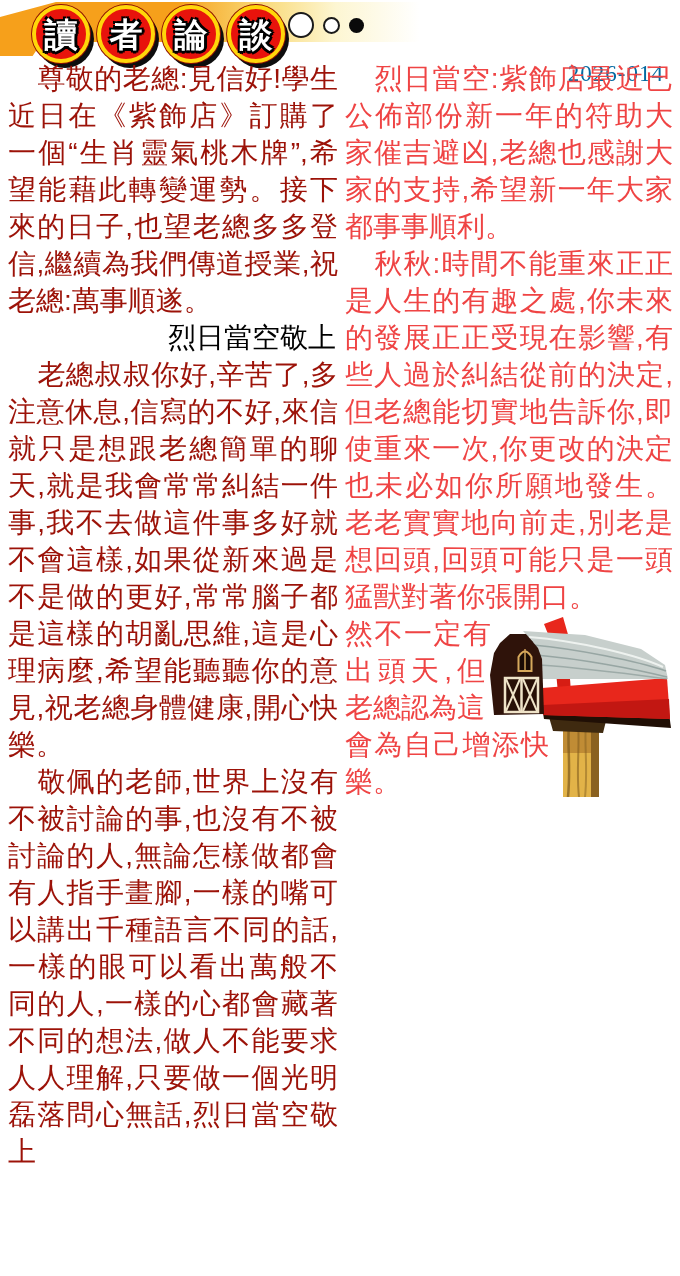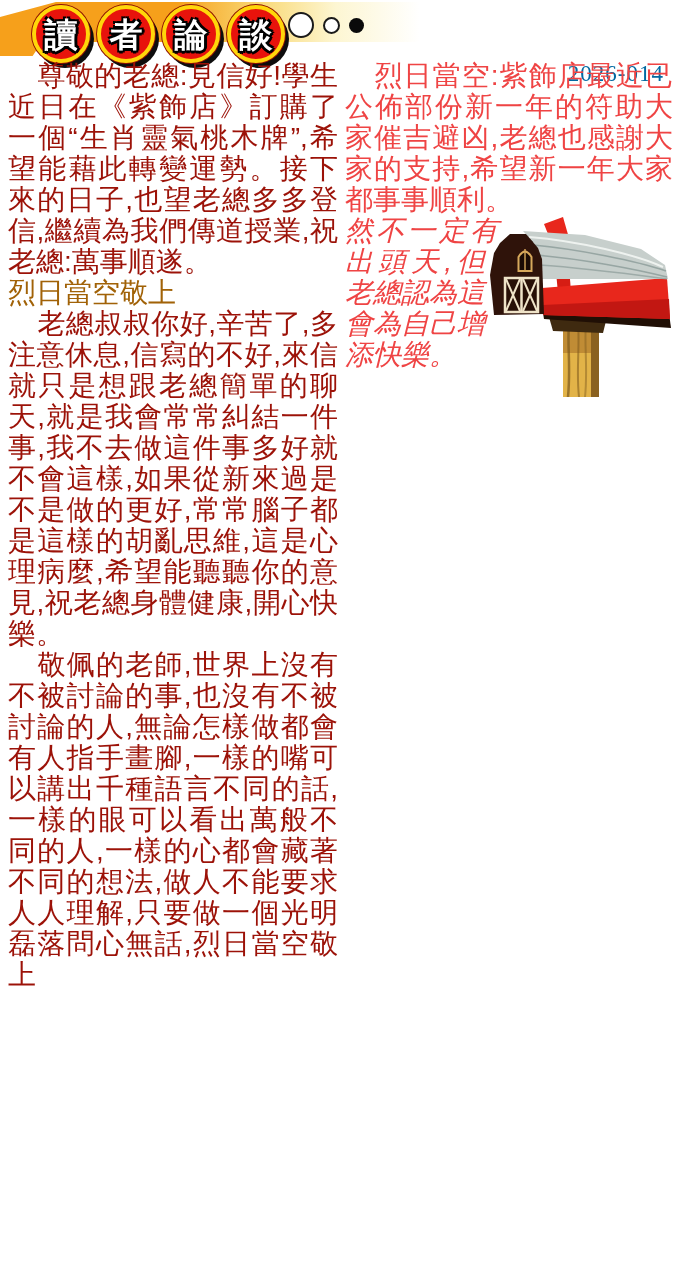--- a/index.html
+++ b/index.html
@@ -27,38 +27,38 @@
   .dots{position:absolute;left:288px;top:12px;display:flex;align-items:center;gap:9px;}
   .dot-lg{width:22px;height:22px;border:2px solid #1a1a1a;border-radius:50%;background:#fff;}
   .dot-sm{width:13px;height:13px;border:2px solid #1a1a1a;border-radius:50%;background:#fff;}
   .dot-fill{width:15px;height:15px;border-radius:50%;background:#0a0a0a;}
   .issue{
     position:absolute;top:13px;right:16px;color:#0369a1;
     font-family:"Liberation Serif",serif;font-size:23px;letter-spacing:1px;margin-top:48px;
   }
   
   .col{
-    position:absolute;top:60px;font-size:28px;line-height:31px;
+    position:absolute;top:60px;font-size:28px;line-height:37px;
     text-align:justify;text-justify:inter-character;word-break:break-all;
   }
   .col-left{left:8px;width:330px;}
   .col-right{left:345px;width:328px;}
   .col p{margin:0;}
   .letter{color:#9c1208;}
   .reply{color:#ef4444;}
   .indent{text-indent:1.05em;}
-  .sig{color:#a16207;text-align:left;padding-right:14px;}
+  .sig{color:#000000;text-align:right;padding-right:14px;}
   .sig-r{color:#9c1208;text-align:right;padding-right:20px;}
   .mt-a{margin-top:50px;} 
   .mt-b{margin-top:70px;}
   .mt-c{margin-top:34px;} 
   .mt-d{margin-top:40px;}
   .mt-e{margin-top:44px;}
   
-  .wrap-block{overflow:hidden;font-style:italic;}
+  .wrap-block{overflow:hidden;}
   .mailbox-float{
     float:right;width:186px;height:182px;margin-left:2px;
     shape-outside:polygon(30% 0%,100% 0%,100% 100%,38% 100%,36% 56%,0% 52%,0% 26%);
     shape-margin:4px;
   }
   .mailbox-float svg{display:block;width:186px;height:182px;}
 </style>
 </head>
 <body>
 
@@ -95,20 +95,21 @@
 
     <p class="letter indent mt-a">老總叔叔你好,辛苦了,多注意休息,信寫的不好,來信就只是想跟老總簡單的聊天,就是我會常常糾結一件事,我不去做這件事多好就不會這樣,如果從新來過是不是做的更好,常常腦子都是這樣的胡亂思維,這是心理病麼,希望能聽聽你的意見,祝老總身體健康,開心快樂。</p>
 
     <p class="letter indent mt-b">敬佩的老師,世界上沒有不被討論的事,也沒有不被討論的人,無論怎樣做都會有人指手畫腳,一樣的嘴可以講出千種語言不同的話,一樣的眼可以看出萬般不同的人,一樣的心都會藏著不同的想法,做人不能要求人人理解,只要做一個光明磊落問心無話,烈日當空敬上</p>
   </div>
 
   <div class="col col-right">
 
     <p class="reply indent mt-c">烈日當空:紫飾店最近已公佈部份新一年的符助大家催吉避凶,老總也感謝大家的支持,希望新一年大家都事事順利。</p>
 
+    <p class="reply indent mt-d">秋秋:時間不能重來正正是人生的有趣之處,你未來的發展正正受現在影響,有些人過於糾結從前的決定,但老總能切實地告訴你,即使重來一次,你更改的決定也未必如你所願地發生。老老實實地向前走,別老是想回頭,回頭可能只是一頭猛獸對著你張開口。</p>
 
 
     <div class="wrap-block">
       <div class="mailbox-float">
         <svg viewBox="0 0 186 182" xmlns="http://www.w3.org/2000/svg">
 
           <rect x="76" y="106" width="36" height="76" fill="#c08c35"></rect>
           <rect x="76" y="138" width="36" height="44" fill="#e2b348"></rect>
           <rect x="104" y="106" width="8" height="76" fill="#8a6120"></rect>
           <path d="M82 108 C80 130 84 150 81 182" stroke="#7c581c" stroke-width="2.5" fill="none" opacity="0.7"></path>

